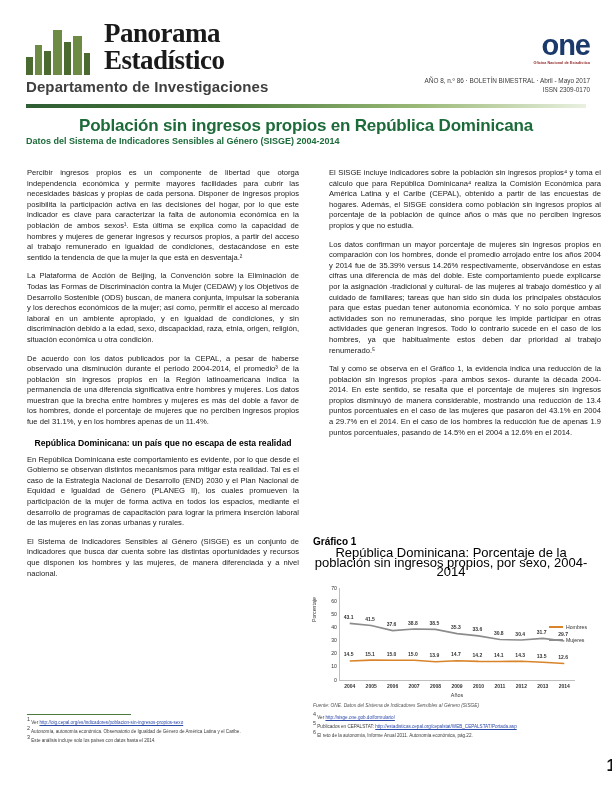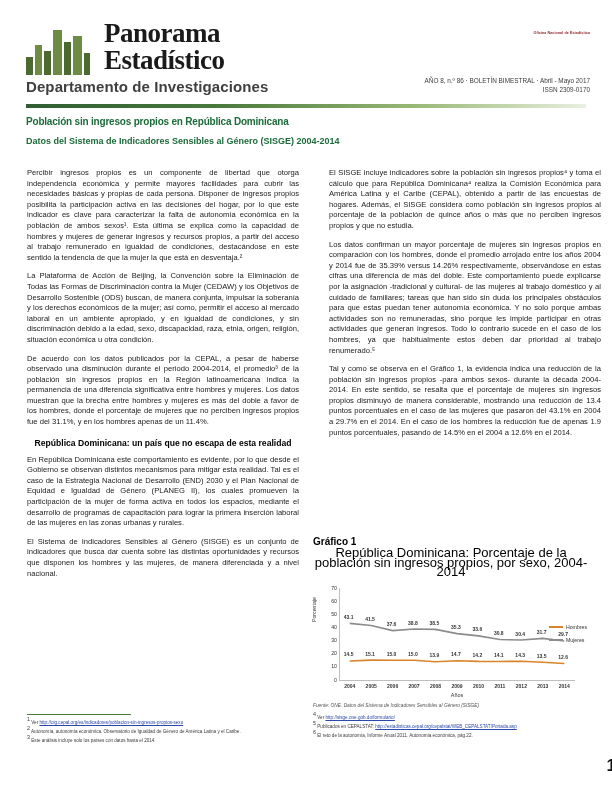--- a/index.html
+++ b/index.html
@@ -50,22 +50,22 @@
     font-size:6.4px;color:#3a3a3a;text-align:right;line-height:9px;
     font-family:"Liberation Sans", sans-serif;
   }
   .rule{
     position:absolute;left:26px;top:104px;width:560px;height:4px;
     background:linear-gradient(to right,#2f5d34 0%,#4a7a3c 35%,#9ab977 70%,#e9f0e0 100%);
   }
 
   
   .doc-title{
-    position:absolute;left:26px;top:116px;width:560px;
-    font-size:10px;font-weight:bold;color:#1d6b3a;letter-spacing:-0.2px;
+    position:absolute;left:26px;top:116px;width:560px;text-align:center;
+    font-size:17px;font-weight:bold;color:#1d6b3a;letter-spacing:-0.2px;
   }
   .doc-sub{
     position:absolute;left:26px;top:136px;width:560px;text-align:left;
     font-size:9px;font-weight:bold;color:#1d6b3a;
   }
 
   
   .col{position:absolute;top:168px;width:272px;}
   .col-left{left:27px;}
   .col-right{left:329px;}
@@ -141,20 +141,21 @@
         <span class="dark" style="left:38px;width:7px;height:33px;"></span>
         <span style="left:47px;width:9px;height:39px;"></span>
         <span class="dark" style="left:58px;width:6px;height:22px;"></span>
       </div>
       <div class="pano">Panorama</div>
       <div class="esta">Estadístico</div>
       <div class="depto">Departamento de Investigaciones</div>
     </div>
 
     <div class="one-logo">
+      <div class="one-mark">one</div>
       <div class="one-sub">Oficina Nacional de Estadística</div>
     </div>
 
     <div class="issue-line">
       <div>AÑO 8, n.º 86  ·  BOLETÍN BIMESTRAL  ·  Abril - Mayo 2017</div>
       <div>ISSN 2309-0170</div>
     </div>
     <div class="rule"></div>
   </div>
 

